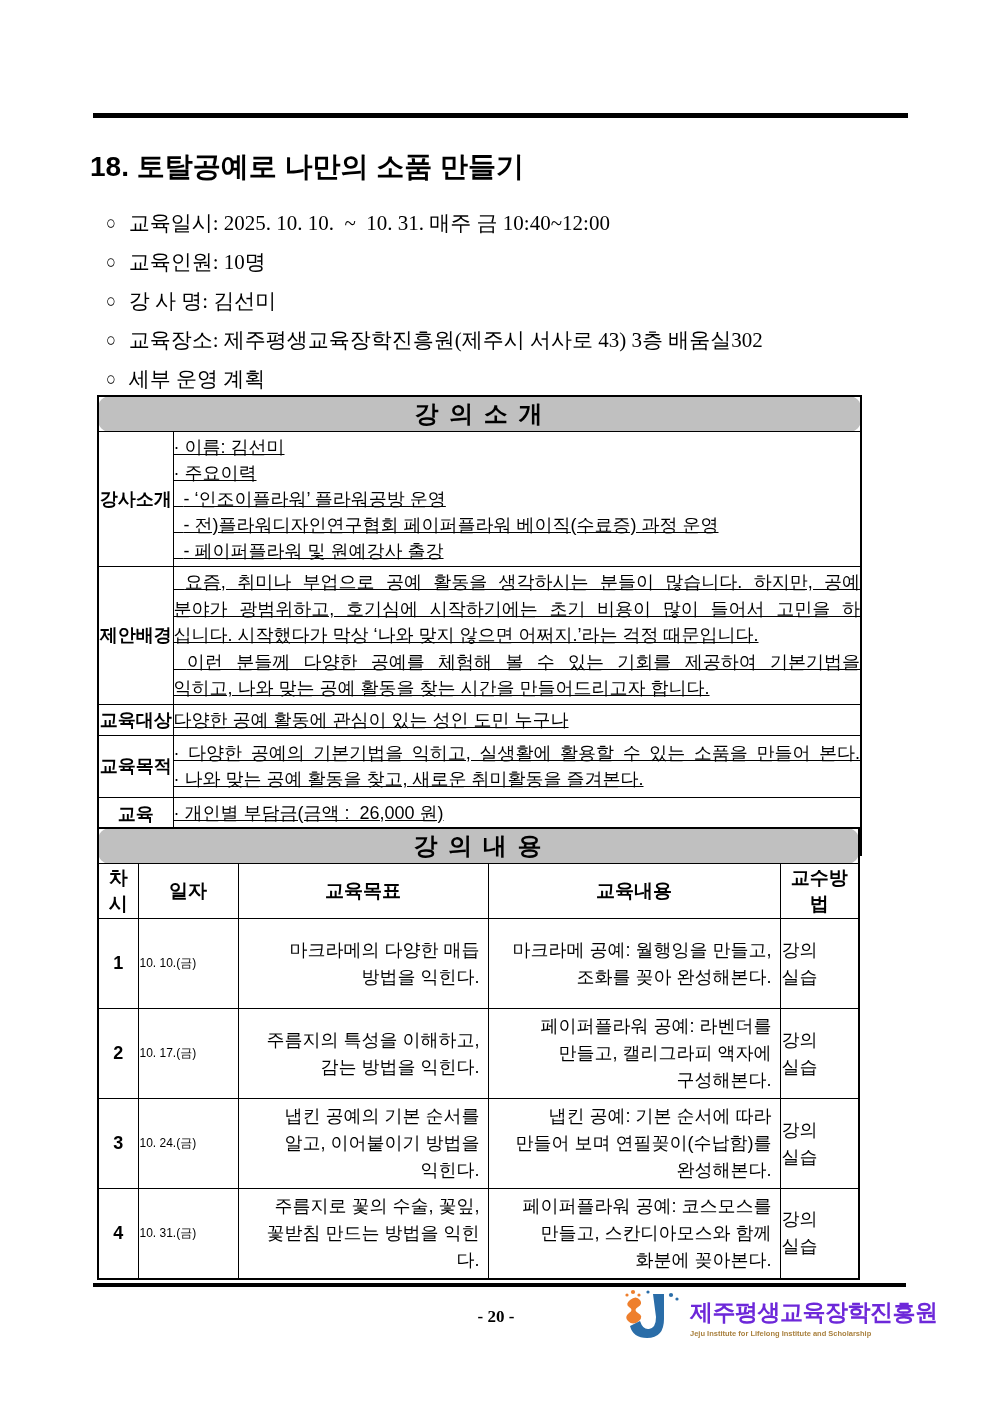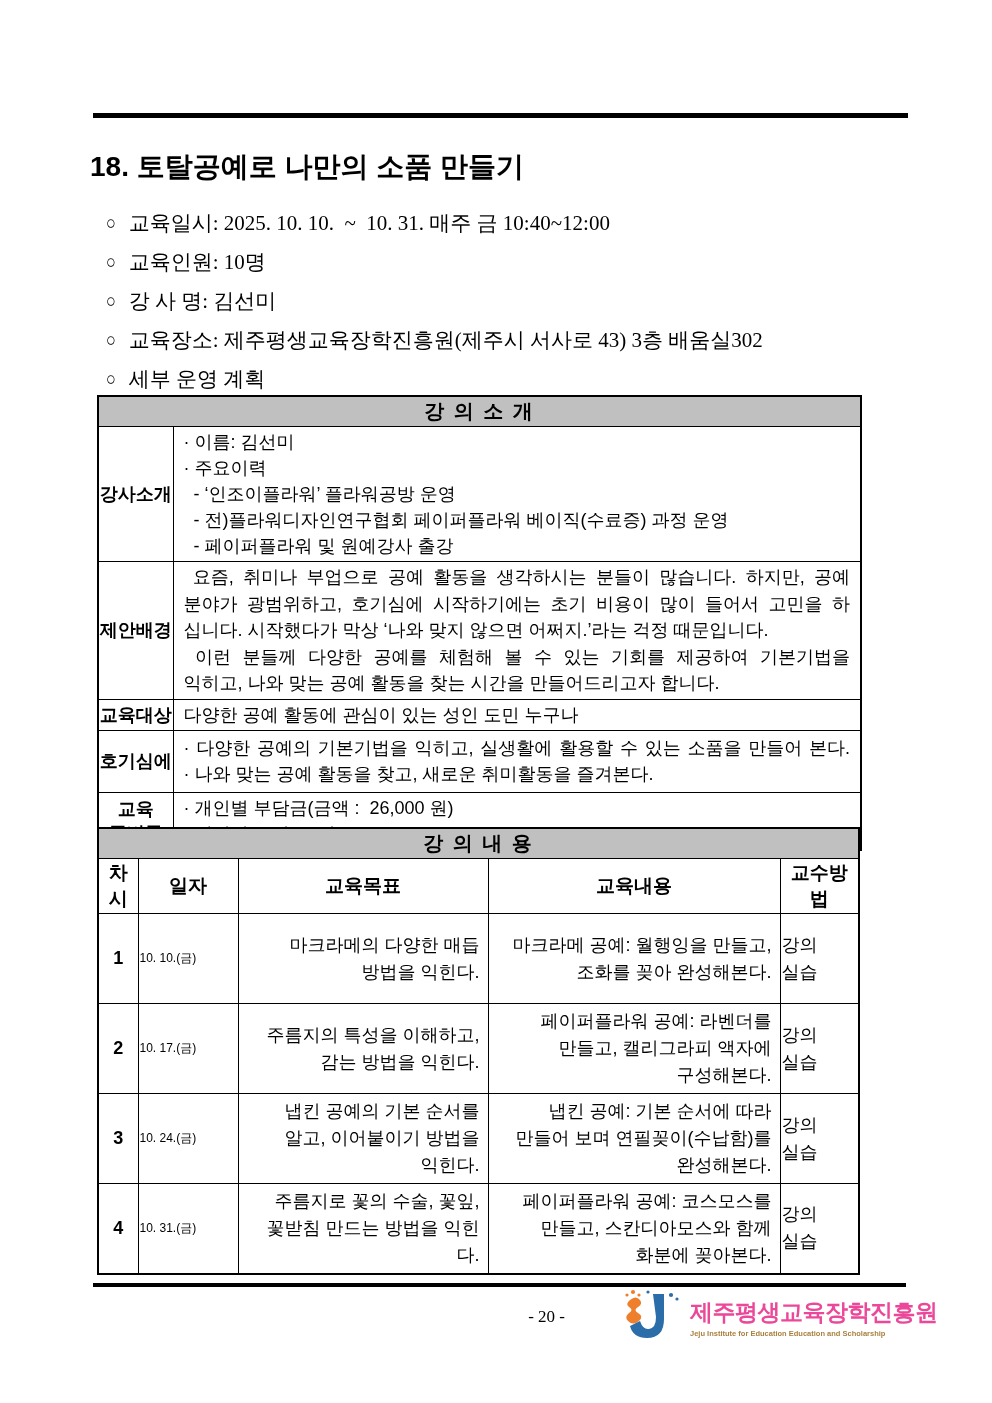--- a/index.html
+++ b/index.html
@@ -19,51 +19,52 @@
   #bullet-list{
     position:absolute;left:106px;top:203px;width:800px;
     font-family:"Liberation Serif","DejaVu Serif",serif;font-size:21px;
   }
   .bullet{height:39px;display:flex;align-items:center;white-space:pre;}
   .bullet .marker{font-size:16px;margin-right:13px;transform:scaleY(1.15);}
 
   table{border-collapse:collapse;table-layout:fixed;}
   td{border:1px solid #000;vertical-align:middle;}
   .thead-cell{
-    background:#c0c0c0;text-align:center;font-weight:bold;font-size:20px;
+    background:#c0c0c0;text-align:center;font-weight:bold;font-size:24px;
     letter-spacing:2px;
+    border-radius:12px;
   }
   #intro-table{position:absolute;left:97px;top:395px;width:763px;border:2px solid #000;}
   #intro-table .label-cell{
     text-align:center;font-weight:bold;font-size:18px;padding:0;
   }
-  #intro-table .content-cell{font-size:18px;padding:2px 10px;}
+  #intro-table .content-cell{font-size:18px;padding:2px 0;text-decoration:underline;}
   .line{white-space:pre-wrap;line-height:26px;}
   .pline{white-space:pre-wrap;line-height:26.5px;}
   .j{text-align:justify;text-align-last:justify;}
 
   #content-table{position:absolute;left:97px;top:827px;width:763px;border:2px solid #000;}
   #content-table .col-head{
     text-align:center;font-weight:bold;font-size:19px;height:46px;background:#fff;
   }
   .session-cell{text-align:center;font-weight:bold;font-size:18px;}
   .date-cell{font-size:12px;white-space:pre;}
   .text-cell{font-size:18px;padding:2px 8px;text-align:right;}
   .method-cell{font-size:18px;}
   .text-cell .line,.method-cell .line{line-height:27px;}
 
   #page-number{
-    position:absolute;left:465px;top:1307px;width:100px;text-align:right;
-    font-family:"Liberation Serif","DejaVu Serif",serif;font-size:17px;white-space:pre;
+    position:absolute;left:446px;top:1307px;width:100px;text-align:center;
+    font-family:"Liberation Serif","DejaVu Serif",serif;font-size:17px;white-space:pre;font-weight:bold;
   }
   #footer-logo{position:absolute;left:616px;top:1288px;display:flex;align-items:center;}
   #logo-mark{width:70px;height:58px;flex:0 0 auto;}
   #logo-text{margin-left:4px;}
   #org-name-ko{
-    font-size:23px;font-weight:bold;color:#ec4899;letter-spacing:-0.5px;white-space:pre;
+    font-size:23px;font-weight:bold;color:#6d28d9;letter-spacing:-0.5px;white-space:pre;
   }
   #org-name-en{
     font-size:7.5px;font-weight:bold;color:#a9813f;margin-top:1px;white-space:pre;
   }
 </style>
 </head>
 <body>
 
 <div class="rule" id="rule-top"></div>
 
@@ -121,21 +122,21 @@
       <div class="pline">익히고, 나와 맞는 공예 활동을 찾는 시간을 만들어드리고자 합니다.</div>
     </td>
   </tr>
   <tr style="height:28px">
     <td class="label-cell">교육대상</td>
     <td class="content-cell">
       <div class="line">다양한 공예 활동에 관심이 있는 성인 도민 누구나</div>
     </td>
   </tr>
   <tr style="height:62px">
-    <td class="label-cell">호기심에</td>
+    <td class="label-cell">교육목적</td>
     <td class="content-cell">
       <div class="line j">· 다양한 공예의 기본기법을 익히고, 실생활에 활용할 수 있는 소품을 만들어 본다.</div>
       <div class="line">· 나와 맞는 공예 활동을 찾고, 새로운 취미활동을 즐겨본다.</div>
     </td>
   </tr>
   <tr style="height:54px">
     <td class="label-cell">
       <div>교육</div>
       <div>준비물</div>
     </td>
@@ -251,15 +252,15 @@
     <circle cx="15" cy="4" r="2.1" fill="#ee7f2d"></circle>
     <circle cx="21" cy="7" r="1.6" fill="#ee7f2d"></circle>
     <path d="M12,12 q6,-5 10,0 q3,4 -2,7 q-5,3 0,6 q6,3 1,8 q-6,5 -11,0 q-4,-4 1,-8 q5,-3 0,-6 q-4,-3 1,-7 z" fill="#ee7f2d"></path>
     <circle cx="30" cy="4" r="1.6" fill="#2a6da8"></circle>
     <circle cx="53" cy="7" r="2.1" fill="#2a6da8"></circle>
     <circle cx="59" cy="11" r="1.6" fill="#2a6da8"></circle>
     <path d="M35,6 h11 v25 q0,19 -17,19 q-14,0 -17,-12 l10,-5 q3,9 9,8 q7,-1 7,-12 z" fill="#2a6da8"></path>
   </svg>
   <div id="logo-text">
     <div id="org-name-ko">제주평생교육장학진흥원</div>
-    <div id="org-name-en">Jeju Institute for Education Education and Scholarship</div>
+    <div id="org-name-en">Jeju Institute for Lifelong Institute and Scholarship</div>
   </div>
 </div>
 
 </body></html>

